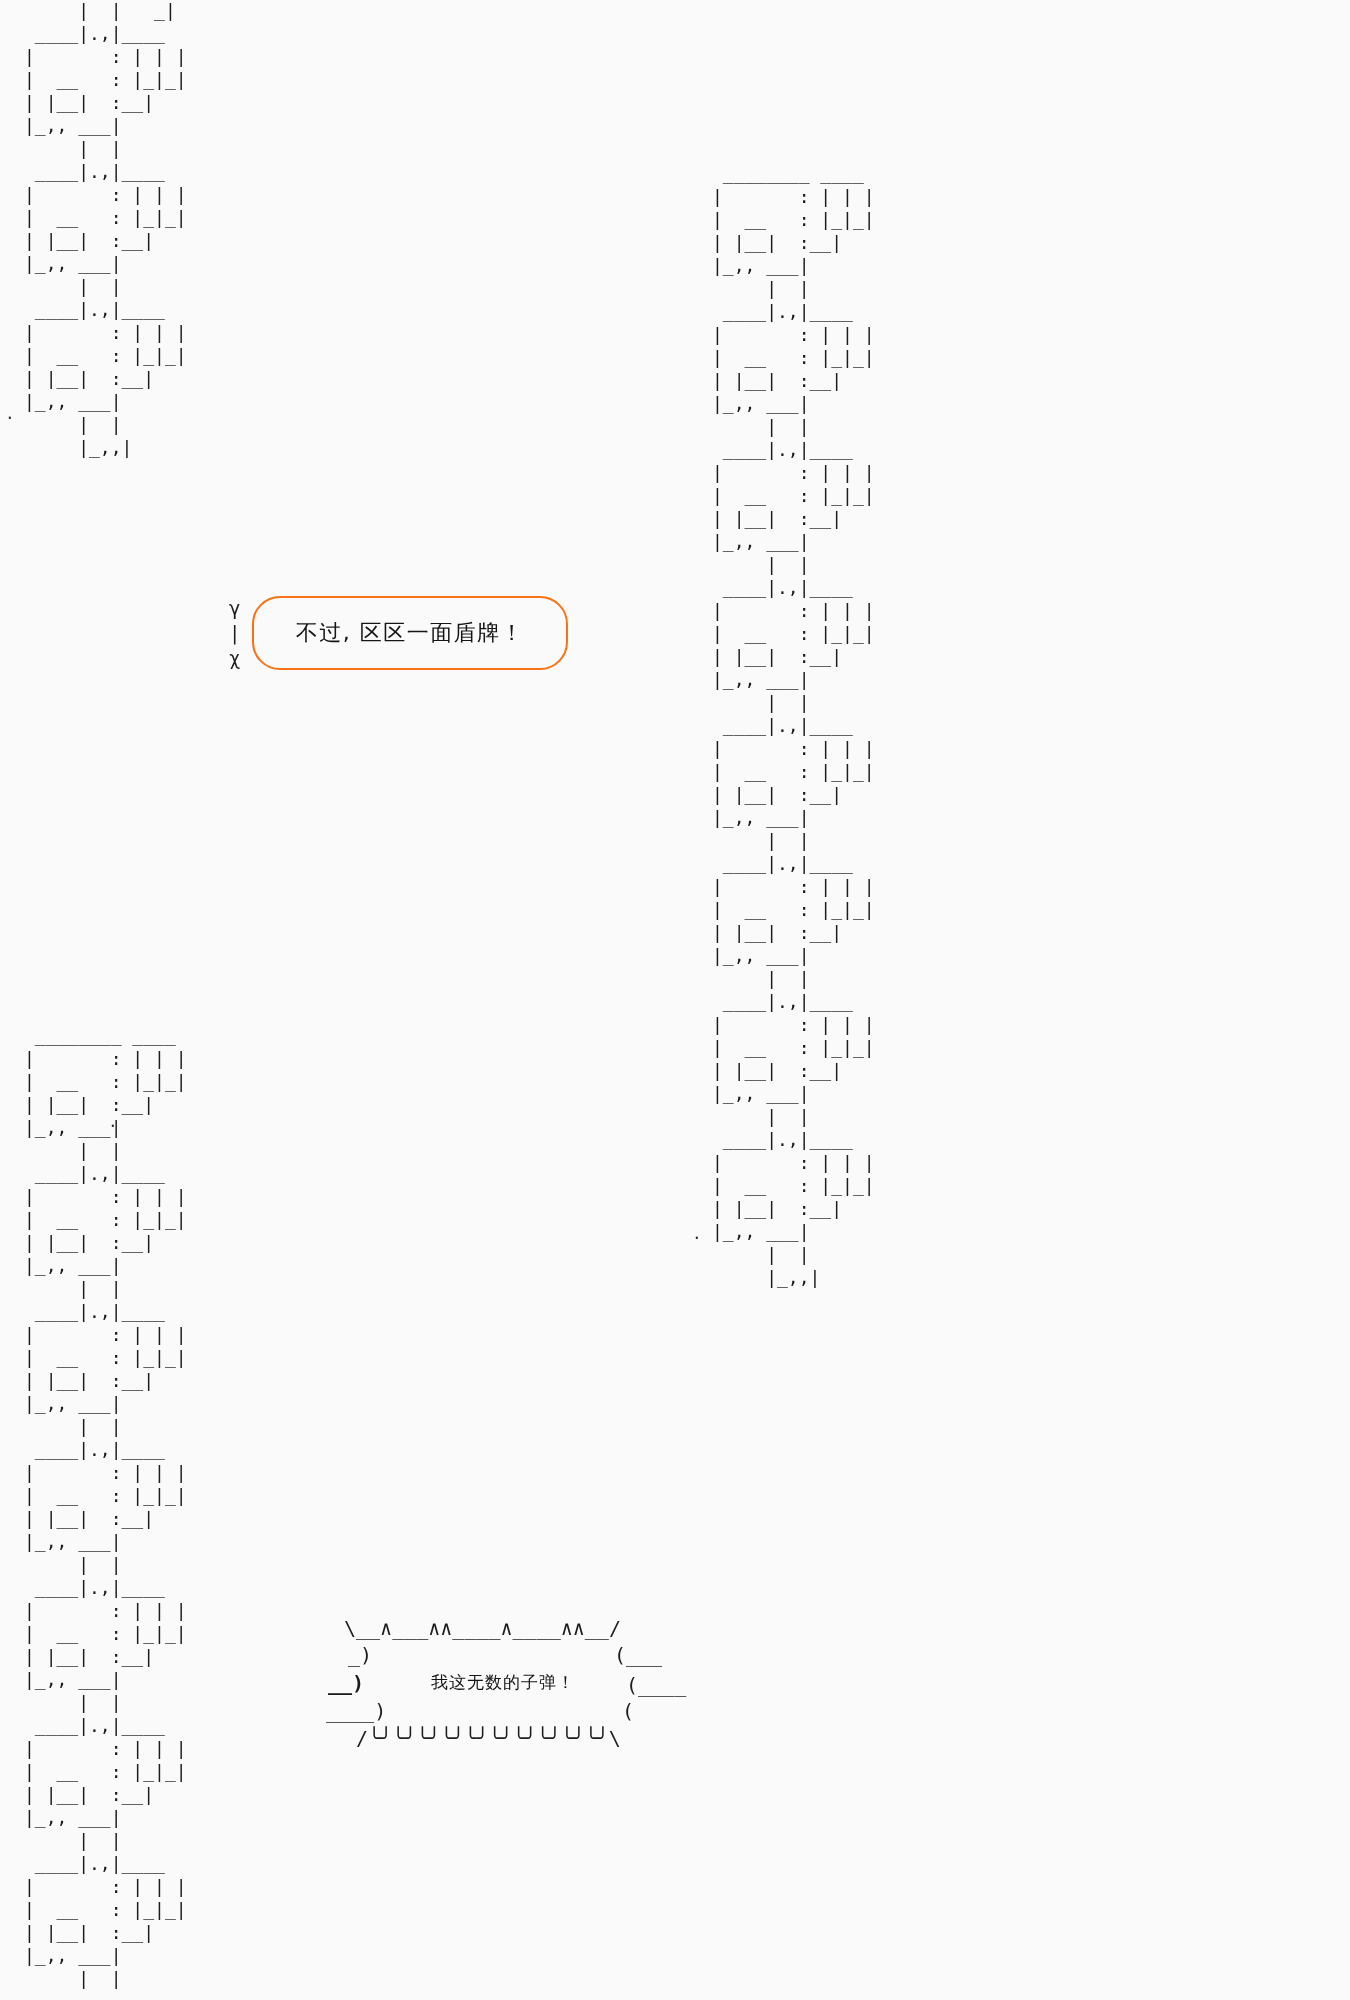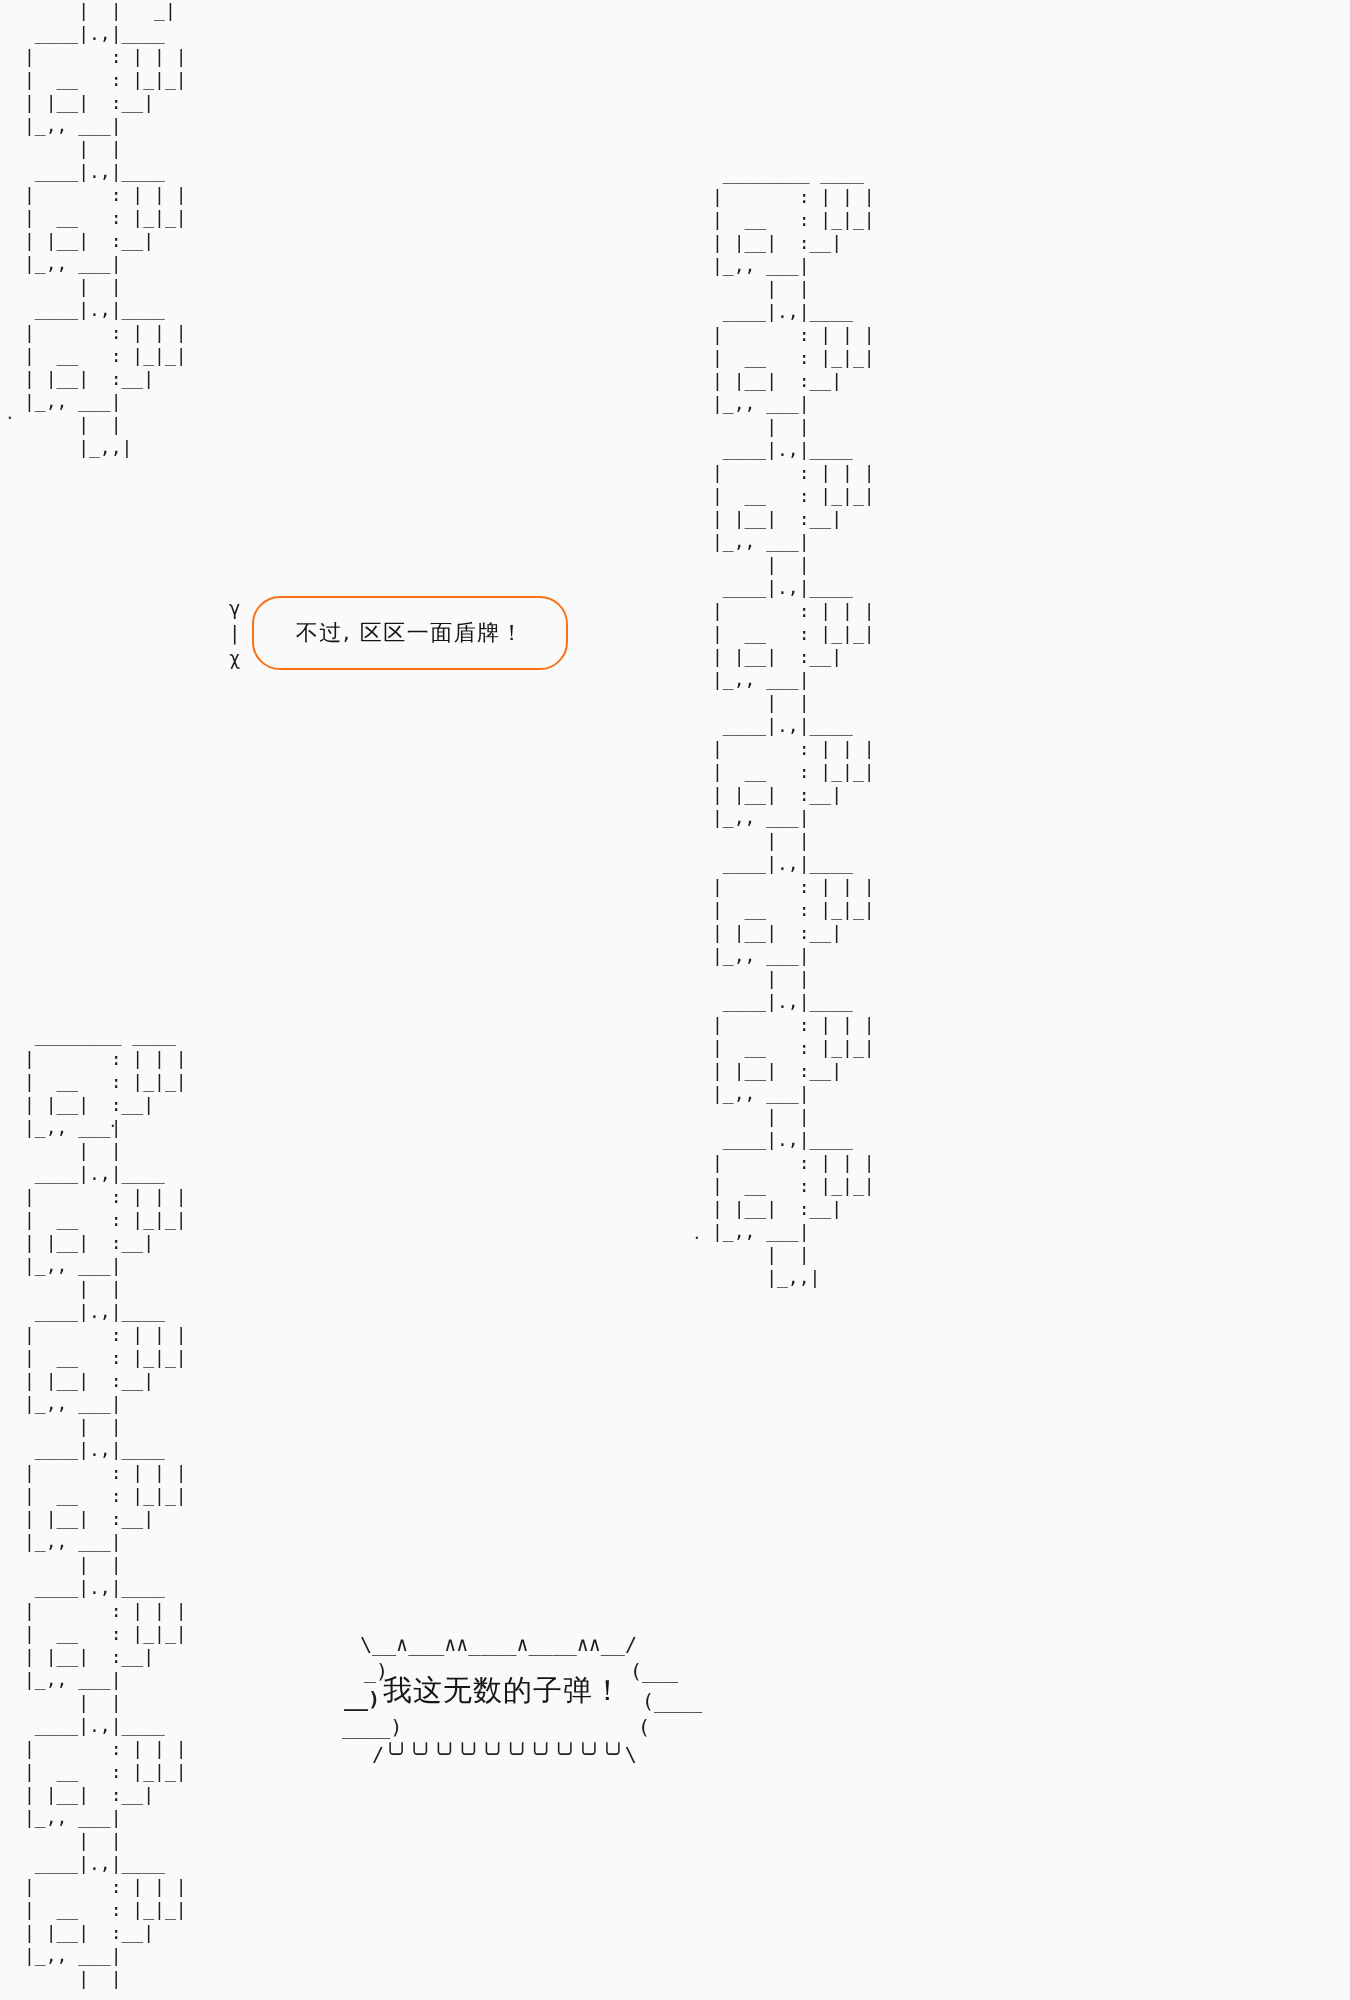--- a/index.html
+++ b/index.html
@@ -32,33 +32,33 @@
     display:flex;align-items:center;justify-content:center;
     background:transparent;
   }
   .bubble1-text{
     font-size:22px;letter-spacing:1.5px;color:#151515;white-space:nowrap;
   }
 
   
   .bubble2{position:absolute;left:322px;top:1614px;width:362px;height:150px;color:#1c1c1c;}
   .b2row{
-    position:absolute;margin:16px;white-space:pre;
+    position:absolute;margin:0;white-space:pre;
     font-family:"DejaVu Sans Mono",monospace;
     font-size:20px;line-height:28px;
   }
   #b2-top{left:22px;top:0;}
   #b2-l2{left:26px;top:27px;} #b2-r2{left:292px;top:27px;}
   #b2-l3{left:6px;top:55px;font-weight:bold;}  #b2-r3{left:304px;top:57px;text-align:center;}
   #b2-l4{left:4px;top:83px;}  #b2-r4{left:300px;top:83px;}
   #b2-bottom{left:34px;top:110px;}
   .bubble2-text{
     position:absolute;left:0;right:0;top:57px;text-align:center;
     font-family:"DejaVu Sans",sans-serif;
-    font-size:29px;letter-spacing:1px;color:#151515;white-space:nowrap;
+    font-size:17px;letter-spacing:1px;color:#151515;white-space:nowrap;
   }
 
   
   .mark{
     position:absolute;font-family:"DejaVu Sans Mono",monospace;
     font-size:16px;color:#2a2a2a;
   }
   #mark1{left:5px;top:404px;}
   #mark2{left:692px;top:1224px;}
   #mark3{left:108px;top:1112px;}

